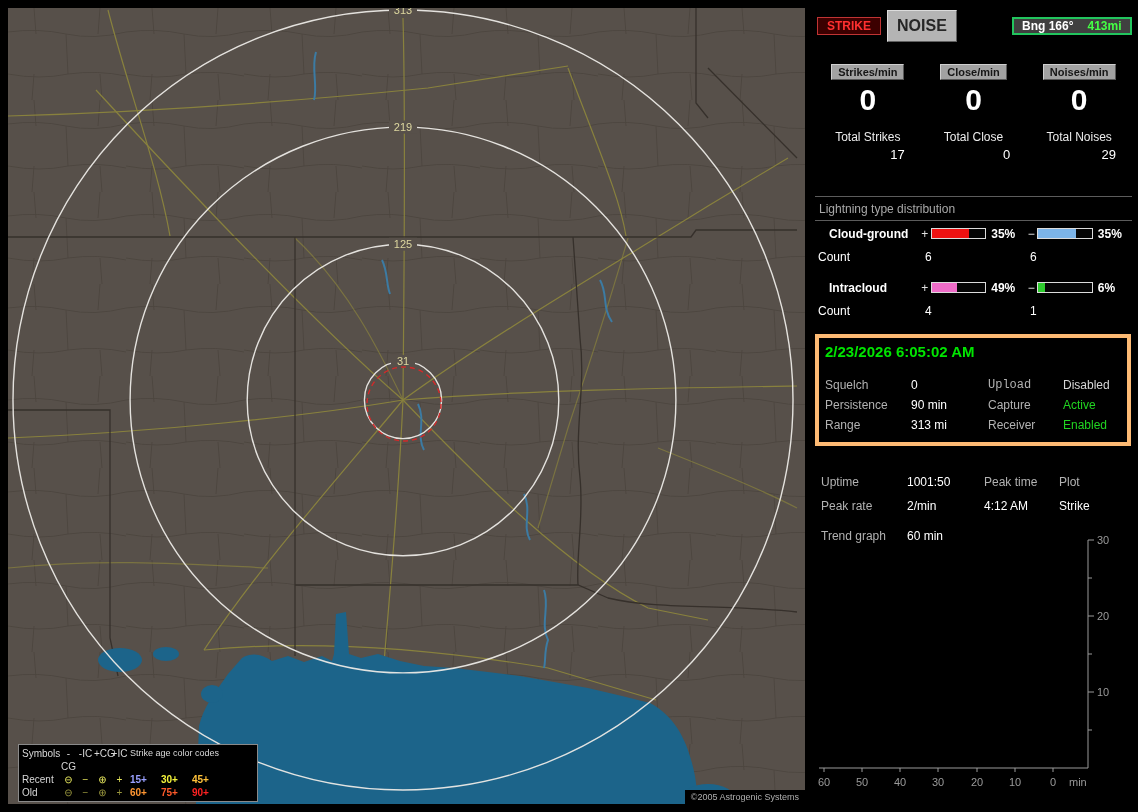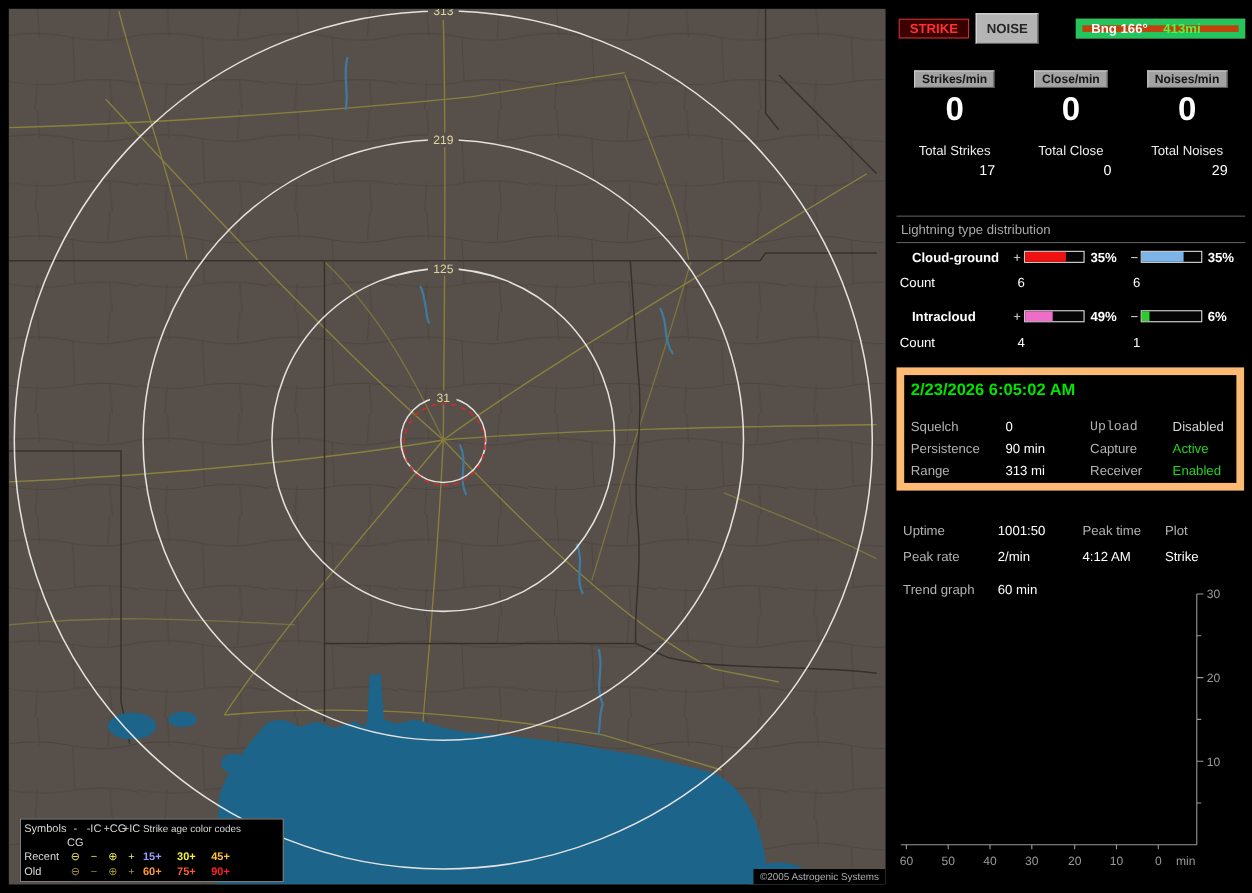--- a/index.html
+++ b/index.html
@@ -9,42 +9,42 @@
   .legend{position:absolute;left:10px;bottom:2px;width:240px;background:#000;border:1px solid #8a8a8a;color:#d8d8d8;font-size:10px;padding:2px 3px;line-height:13px;z-index:5}
   .lg-row{display:flex;align-items:flex-start}
   .lg-label{width:38px}
   .lg-sym{width:17px;text-align:center}
   .lg-age-hdr{flex:1;font-size:9px;padding-left:2px;white-space:nowrap}
   .lg-age{width:31px;padding-left:2px;font-weight:bold}
   .copyright{position:absolute;right:0;bottom:0;background:#000;color:#b0b0b0;font-size:9px;padding:2px 6px;z-index:5}
   .sidebar{position:absolute;left:815px;top:8px;width:317px;height:796px;font-size:12px}
   .sb-header{position:absolute;top:8px;left:2px;right:0;height:20px;display:flex;align-items:center;gap:6px}
   .btn-strike{background:#3c0000;border:1px solid #c03434;color:#ff3030;font-weight:bold;font-size:12px;padding:1px 9px;cursor:pointer}
-  .btn-noise{background:#b4b4b4;border:1px solid #dcdcdc;border-right-color:#606060;border-bottom-color:#606060;color:#262626;font-weight:bold;font-size:12px;padding:6px 9px;cursor:pointer}
-  .bng{margin-left:auto;width:154px;height:18px;background:#c2410c;border:6px solid #22c55e;display:flex;align-items:center;gap:14px;padding:0 8px;font-weight:bold}
+  .btn-noise{background:#b4b4b4;border:1px solid #dcdcdc;border-right-color:#606060;border-bottom-color:#606060;color:#262626;font-weight:bold;font-size:16px;padding:6px 9px;cursor:pointer}
+  .bng{margin-left:auto;width:120px;height:18px;background:#404040;border:2px solid #22c55e;display:flex;align-items:center;gap:14px;padding:0 8px;font-weight:bold}
   .bng-range{color:#44ff44}
   .stats{position:absolute;top:56px;left:0;right:0;display:flex}
   .stat-col{flex:1;text-align:center}
   .chip{display:inline-block;background:#a2a2a2;color:#161616;font-weight:bold;font-size:11px;padding:1px 6px;border:1px solid #cfcfcf;border-right-color:#585858;border-bottom-color:#585858}
   .bigval{font-size:30px;font-weight:bold;line-height:36px;margin-top:2px}
   .total-label{font-size:12px;color:#ececec;margin-top:12px}
   .total-value{font-size:13px;margin-top:3px;text-align:right;padding-right:16px}
   .hline{position:absolute;left:0;right:0;height:1px;background:#5c5c5c}
   .dist-title{position:absolute;top:194px;left:4px;color:#a8a8a8}
   .dist-row{position:absolute;left:14px;right:0;display:flex;align-items:center;height:15px}
   .dist-label{width:92px;font-weight:bold}
   .sign{width:12px;text-align:center;color:#e0e0e0}
   .bar{width:57px;height:11px;border:1px solid #dcdcdc;background:#050505}
   .bar-fill{display:block;height:100%;width:0}
   .pct{width:40px;font-weight:bold;padding-left:5px}
   .count-row{position:absolute;left:3px;right:0;display:flex;height:15px}
   .count-lbl{width:104px}
   .count-1{width:105px;padding-left:3px}
   .count-2{padding-left:3px}
-  .panel{position:absolute;left:0;right:1px;border:7px solid #fdba74}
+  .panel{position:absolute;left:0;right:1px;border:4px solid #fdba74}
   .datetime{color:#00e400;font-weight:bold;font-size:15px;padding:5px 6px 3px}
   .grid-row{display:flex;height:20px;padding-left:6px;align-items:center}
   .gc1{width:86px}.gc2{width:77px}.gc3{width:75px}.gc4{flex:1}
   .first-row{margin-top:12px}
   .info{position:absolute;top:448px;left:0;right:0}
   .info .grid-row{height:20px}
   .info .r1{margin-top:16px}.info .r2{margin-top:4px}.info .r3{margin-top:10px}
   .graph{position:absolute;top:520px;left:0}
   svg text{font-family:"Liberation Sans",sans-serif}
   .ring-label{fill:#ddd79f;font-size:11px}

